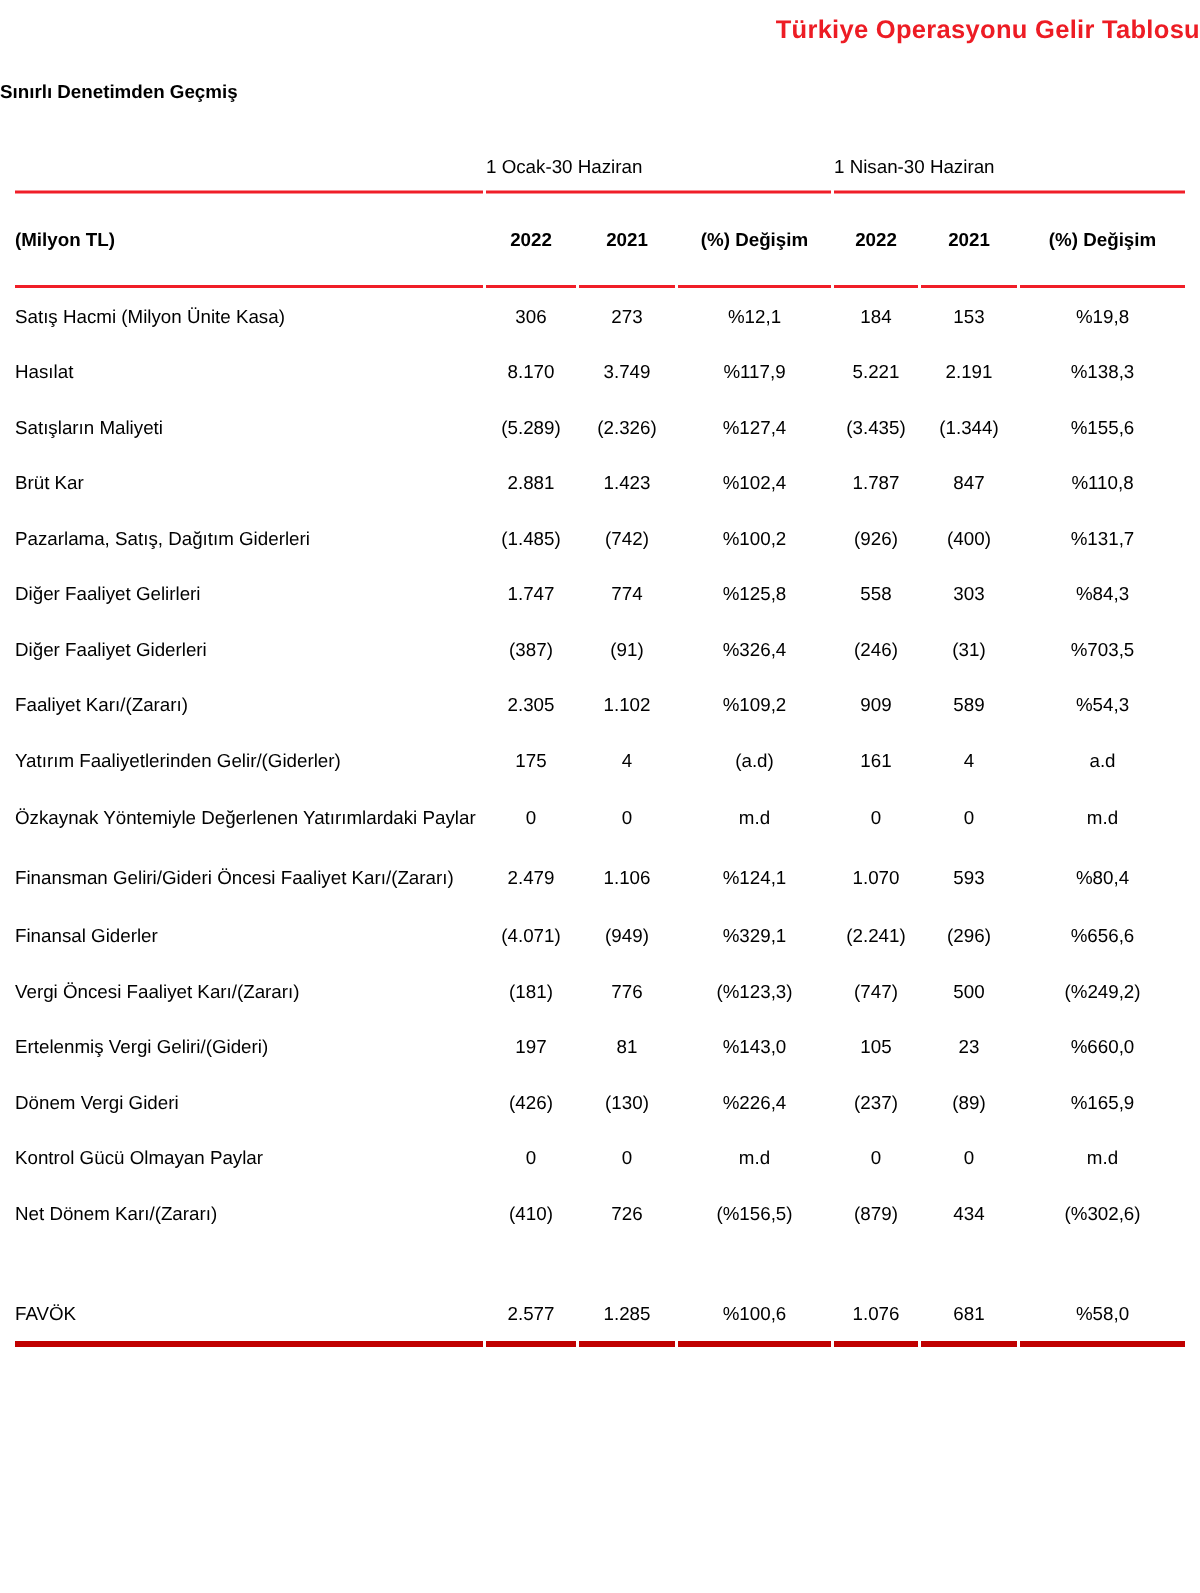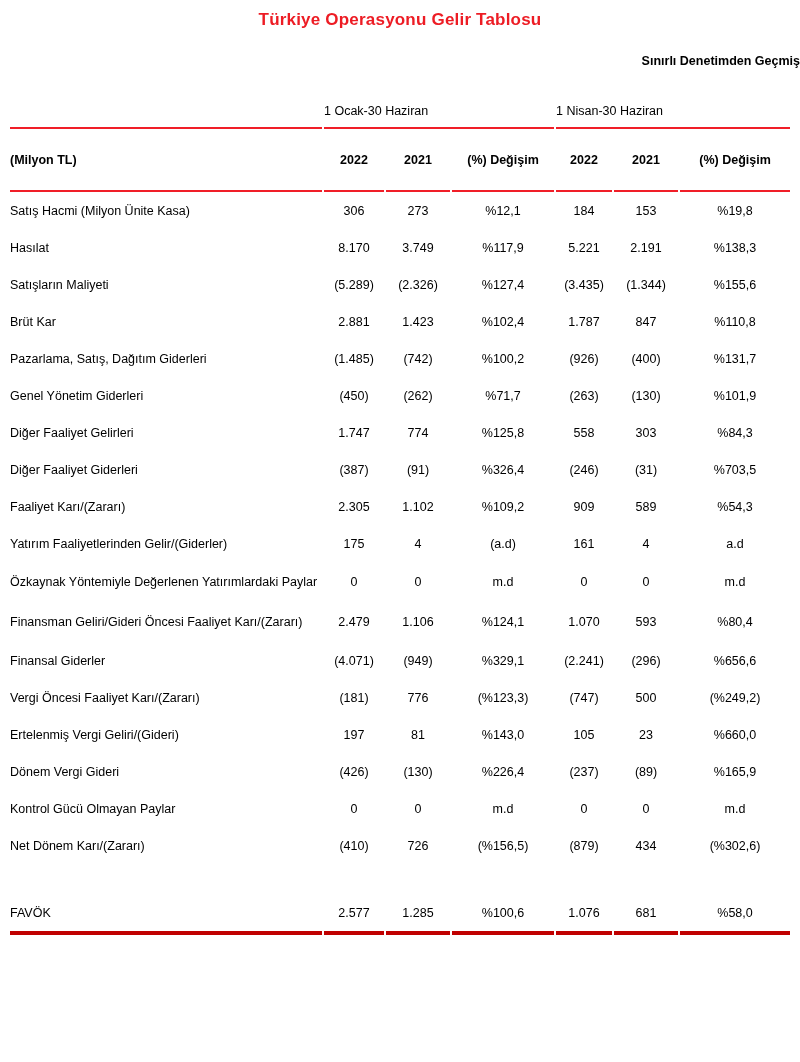--- a/index.html
+++ b/index.html
@@ -9,26 +9,26 @@
     --ink:#000000;
   }
   html,body{margin:0;padding:0;background:#ffffff;}
   body{
     width:800px;height:1062px;overflow:hidden;
     font-family:"Liberation Sans","DejaVu Sans",sans-serif;
     color:var(--ink);
   }
   .title{
     margin:0;padding-top:10px;
-    text-align:center;font-weight:bold;font-size:17px;letter-spacing:0.2px;
+    text-align:right;font-weight:bold;font-size:17px;letter-spacing:0.2px;
     color:var(--red-accent);
   }
   .subtitle{
     margin:0;padding-top:24px;
-    text-align:right;font-weight:bold;font-size:12.5px;
+    text-align:left;font-weight:bold;font-size:12.5px;
     color:var(--ink);
   }
   table.income{
     margin-left:8px;margin-top:27px;
     border-collapse:separate;border-spacing:2px 0;
     table-layout:fixed;width:784px;
     font-size:12.5px;
   }
   td{padding:0;vertical-align:middle;}
   tr.group-header td{
@@ -134,31 +134,20 @@
         </td>
         <td class="num">(1.485)</td>
         <td class="num">(742)</td>
         <td class="num">%100,2</td>
         <td class="num">(926)</td>
         <td class="num">(400)</td>
         <td class="num">%131,7</td>
       </tr>
       <tr class="data">
         <td class="label">
-          <div class="lbl">Genel Yönetim Giderleri</div>
-        </td>
-        <td class="num">(450)</td>
-        <td class="num">(262)</td>
-        <td class="num">%71,7</td>
-        <td class="num">(263)</td>
-        <td class="num">(130)</td>
-        <td class="num">%101,9</td>
-      </tr>
-      <tr class="data">
-        <td class="label">
           <div class="lbl">Diğer Faaliyet Gelirleri</div>
         </td>
         <td class="num">1.747</td>
         <td class="num">774</td>
         <td class="num">%125,8</td>
         <td class="num">558</td>
         <td class="num">303</td>
         <td class="num">%84,3</td>
       </tr>
       <tr class="data">

